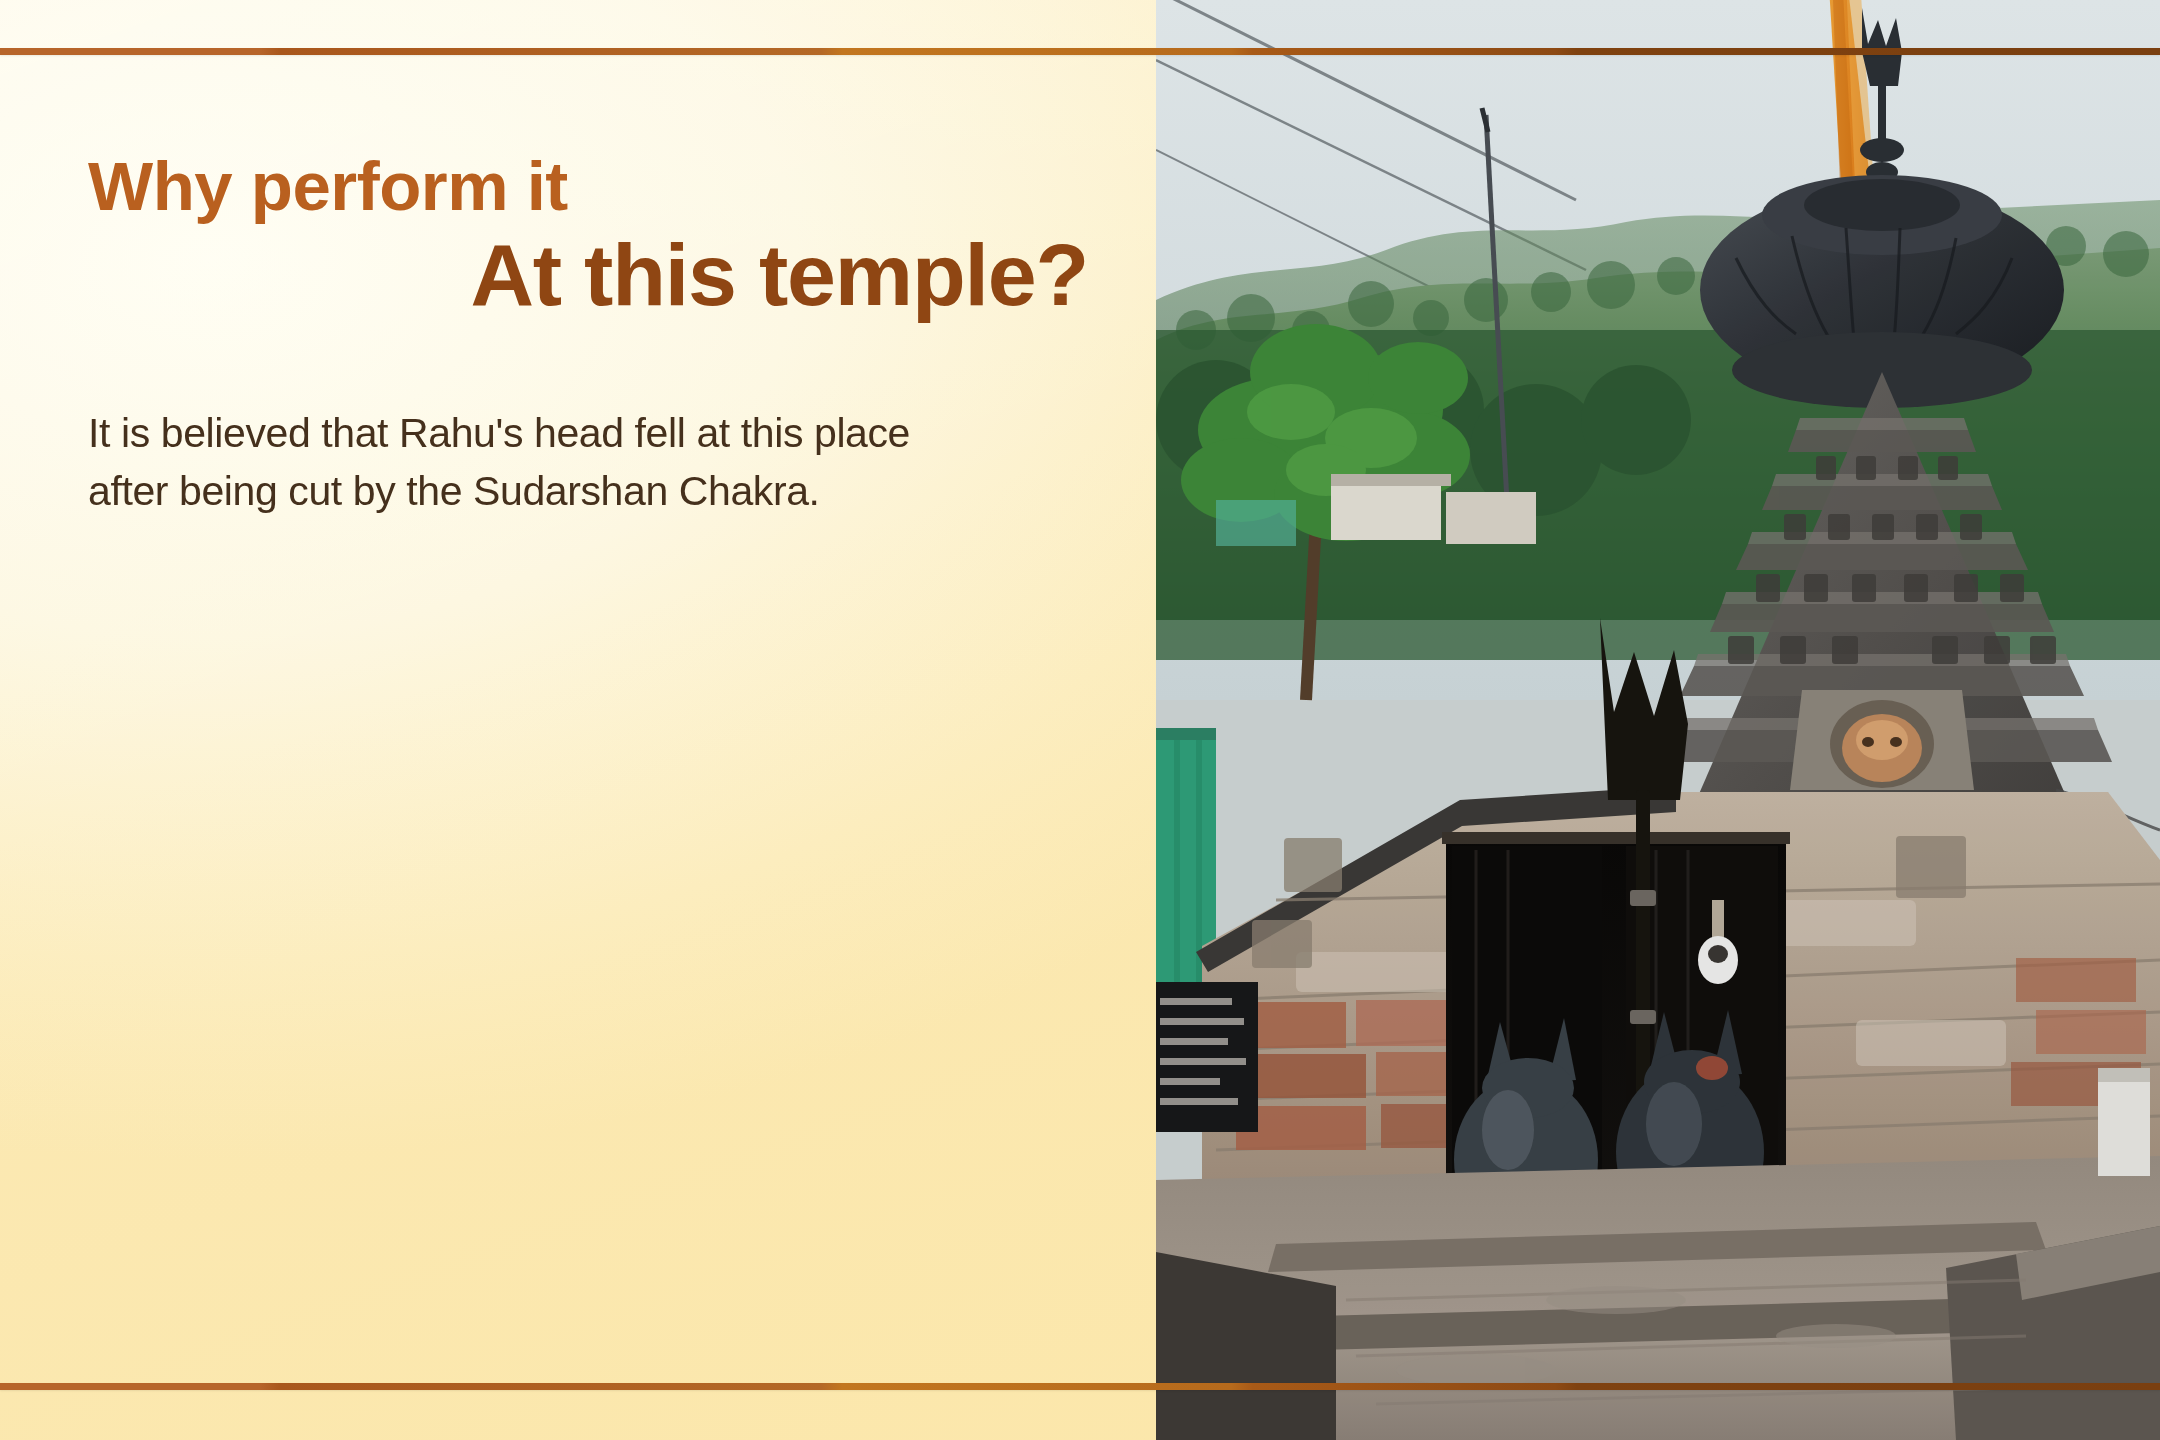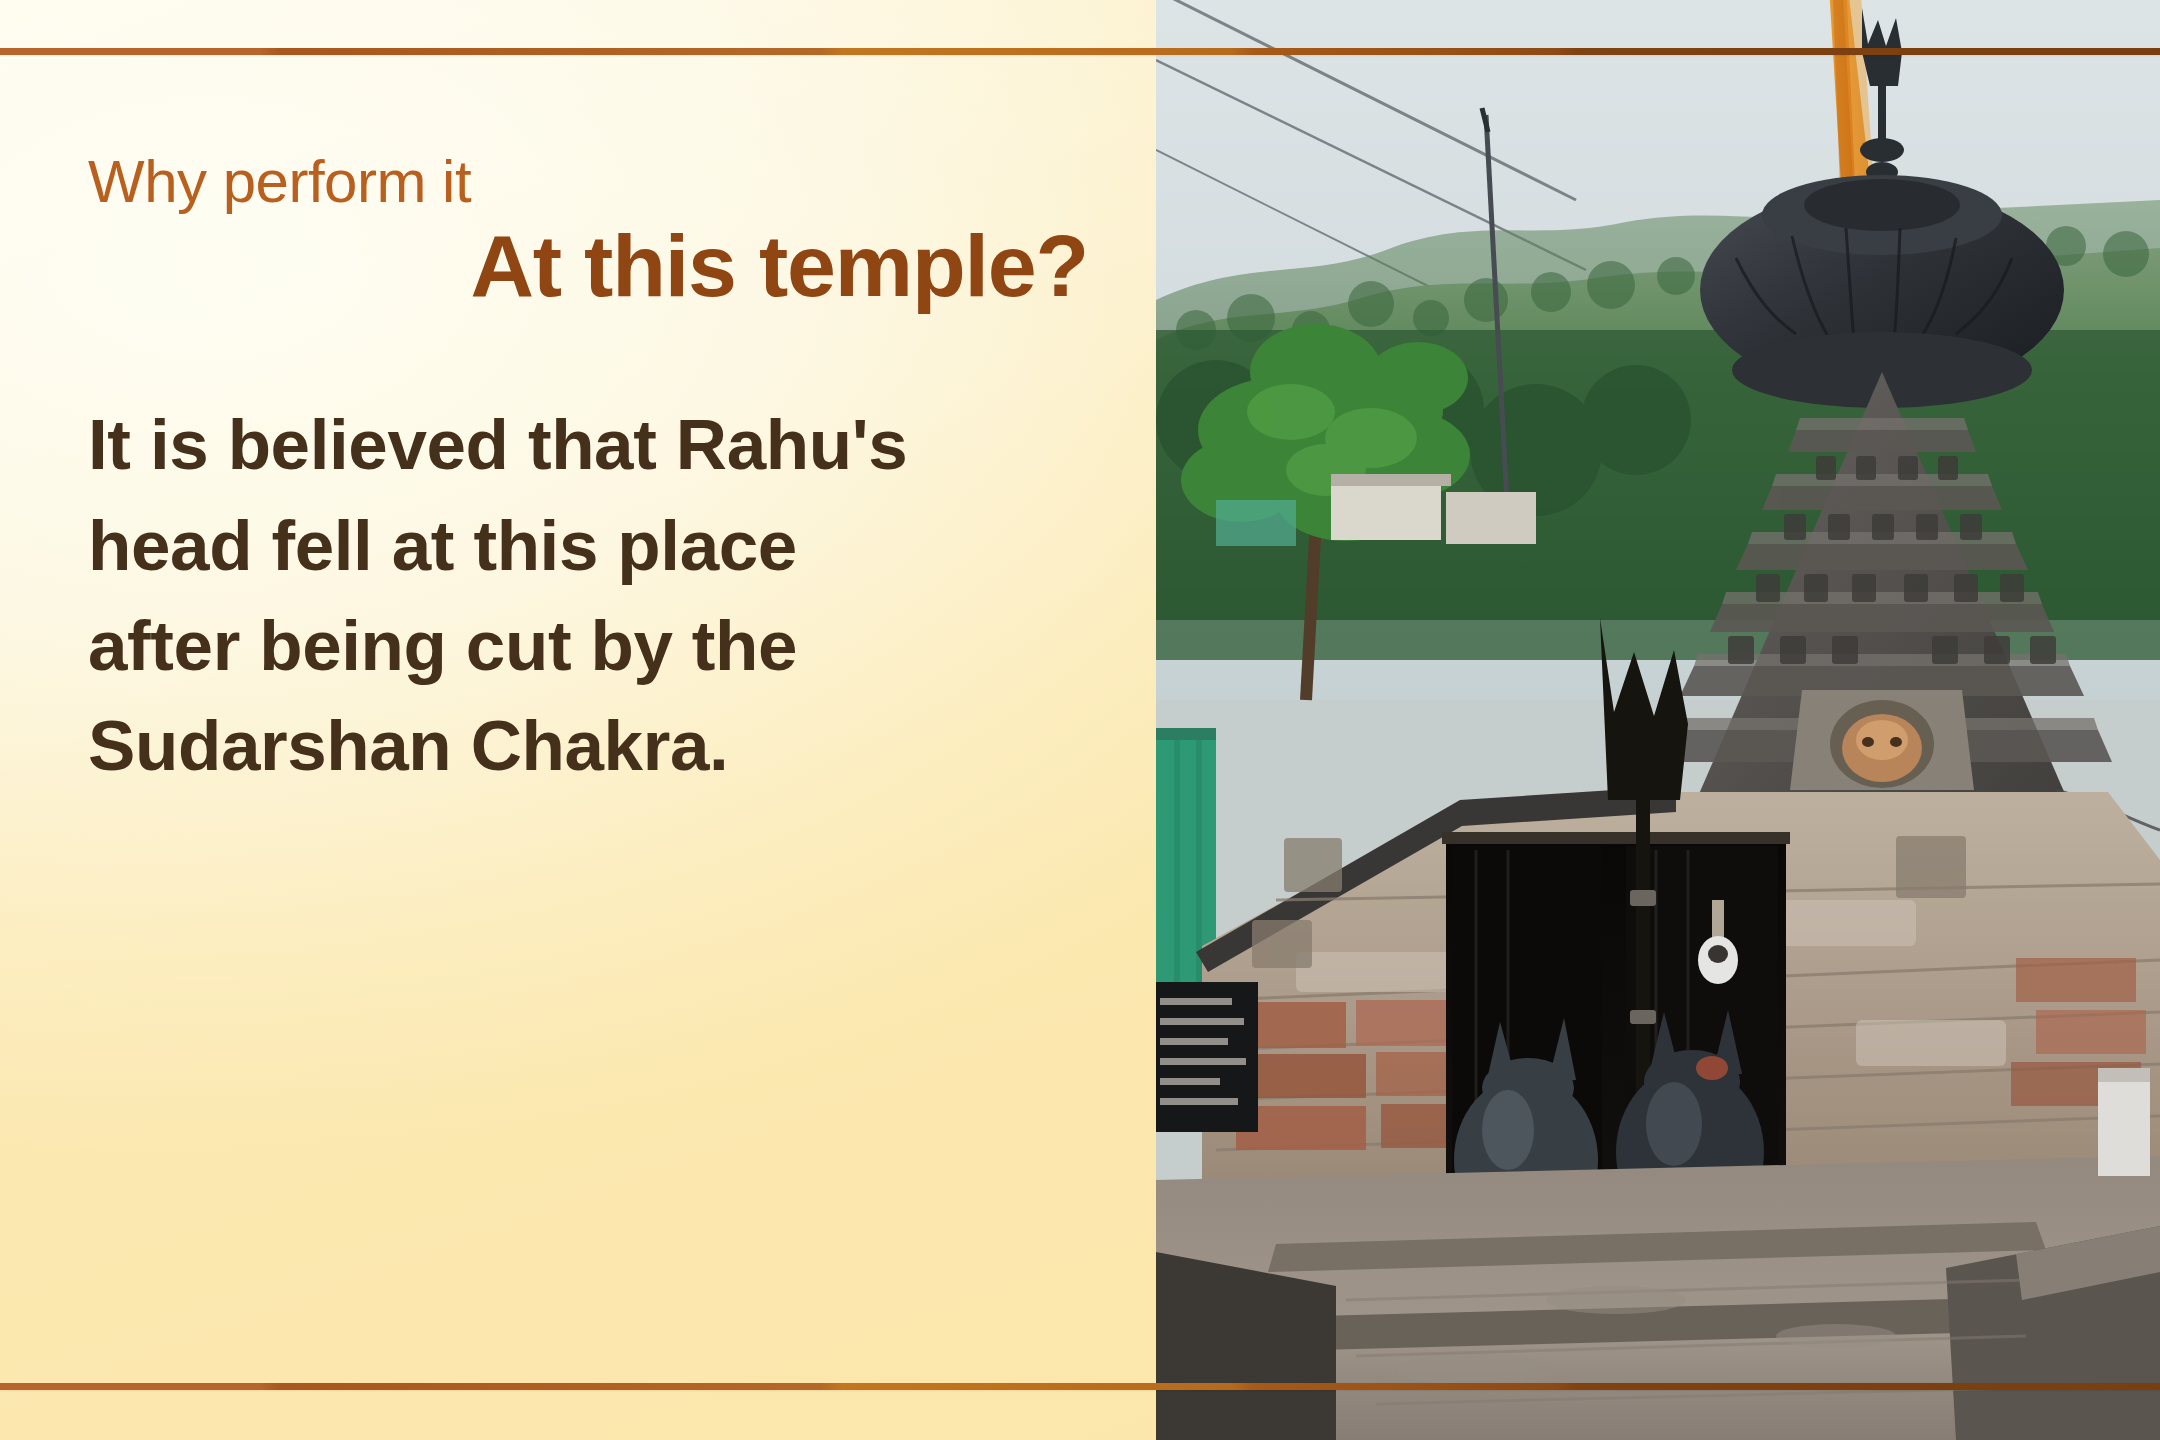--- a/index.html
+++ b/index.html
@@ -35,40 +35,40 @@
 
   .text-wrap {
     position:absolute;
     left:88px; top:150px;
     width:1000px;
     z-index:3;
   }
 
   .headline { margin-bottom:78px; }
   .headline-l1 {
-    font-size:60px;
-    font-weight:400;
+    font-size:69px;
+    font-weight:700;
     letter-spacing:-0.5px;
     color:#b9601f;
     line-height:1.06;
     white-space:nowrap;
   }
   .headline-l2 {
     font-size:88px;
     font-weight:700;
     letter-spacing:-1.2px;
     color:#8f4613;
     line-height:1.18;
     white-space:nowrap;
     text-align:right;
   }
 
   .body-copy {
-    font-size:71px;
-    font-weight:700;
+    font-size:41px;
+    font-weight:400;
     line-height:1.41;
     color:#45301c;
     letter-spacing:-0.4px;
     max-width:860px;
   }
 
   
   .rule {
     position:absolute;
     left:0; width:2160px;

